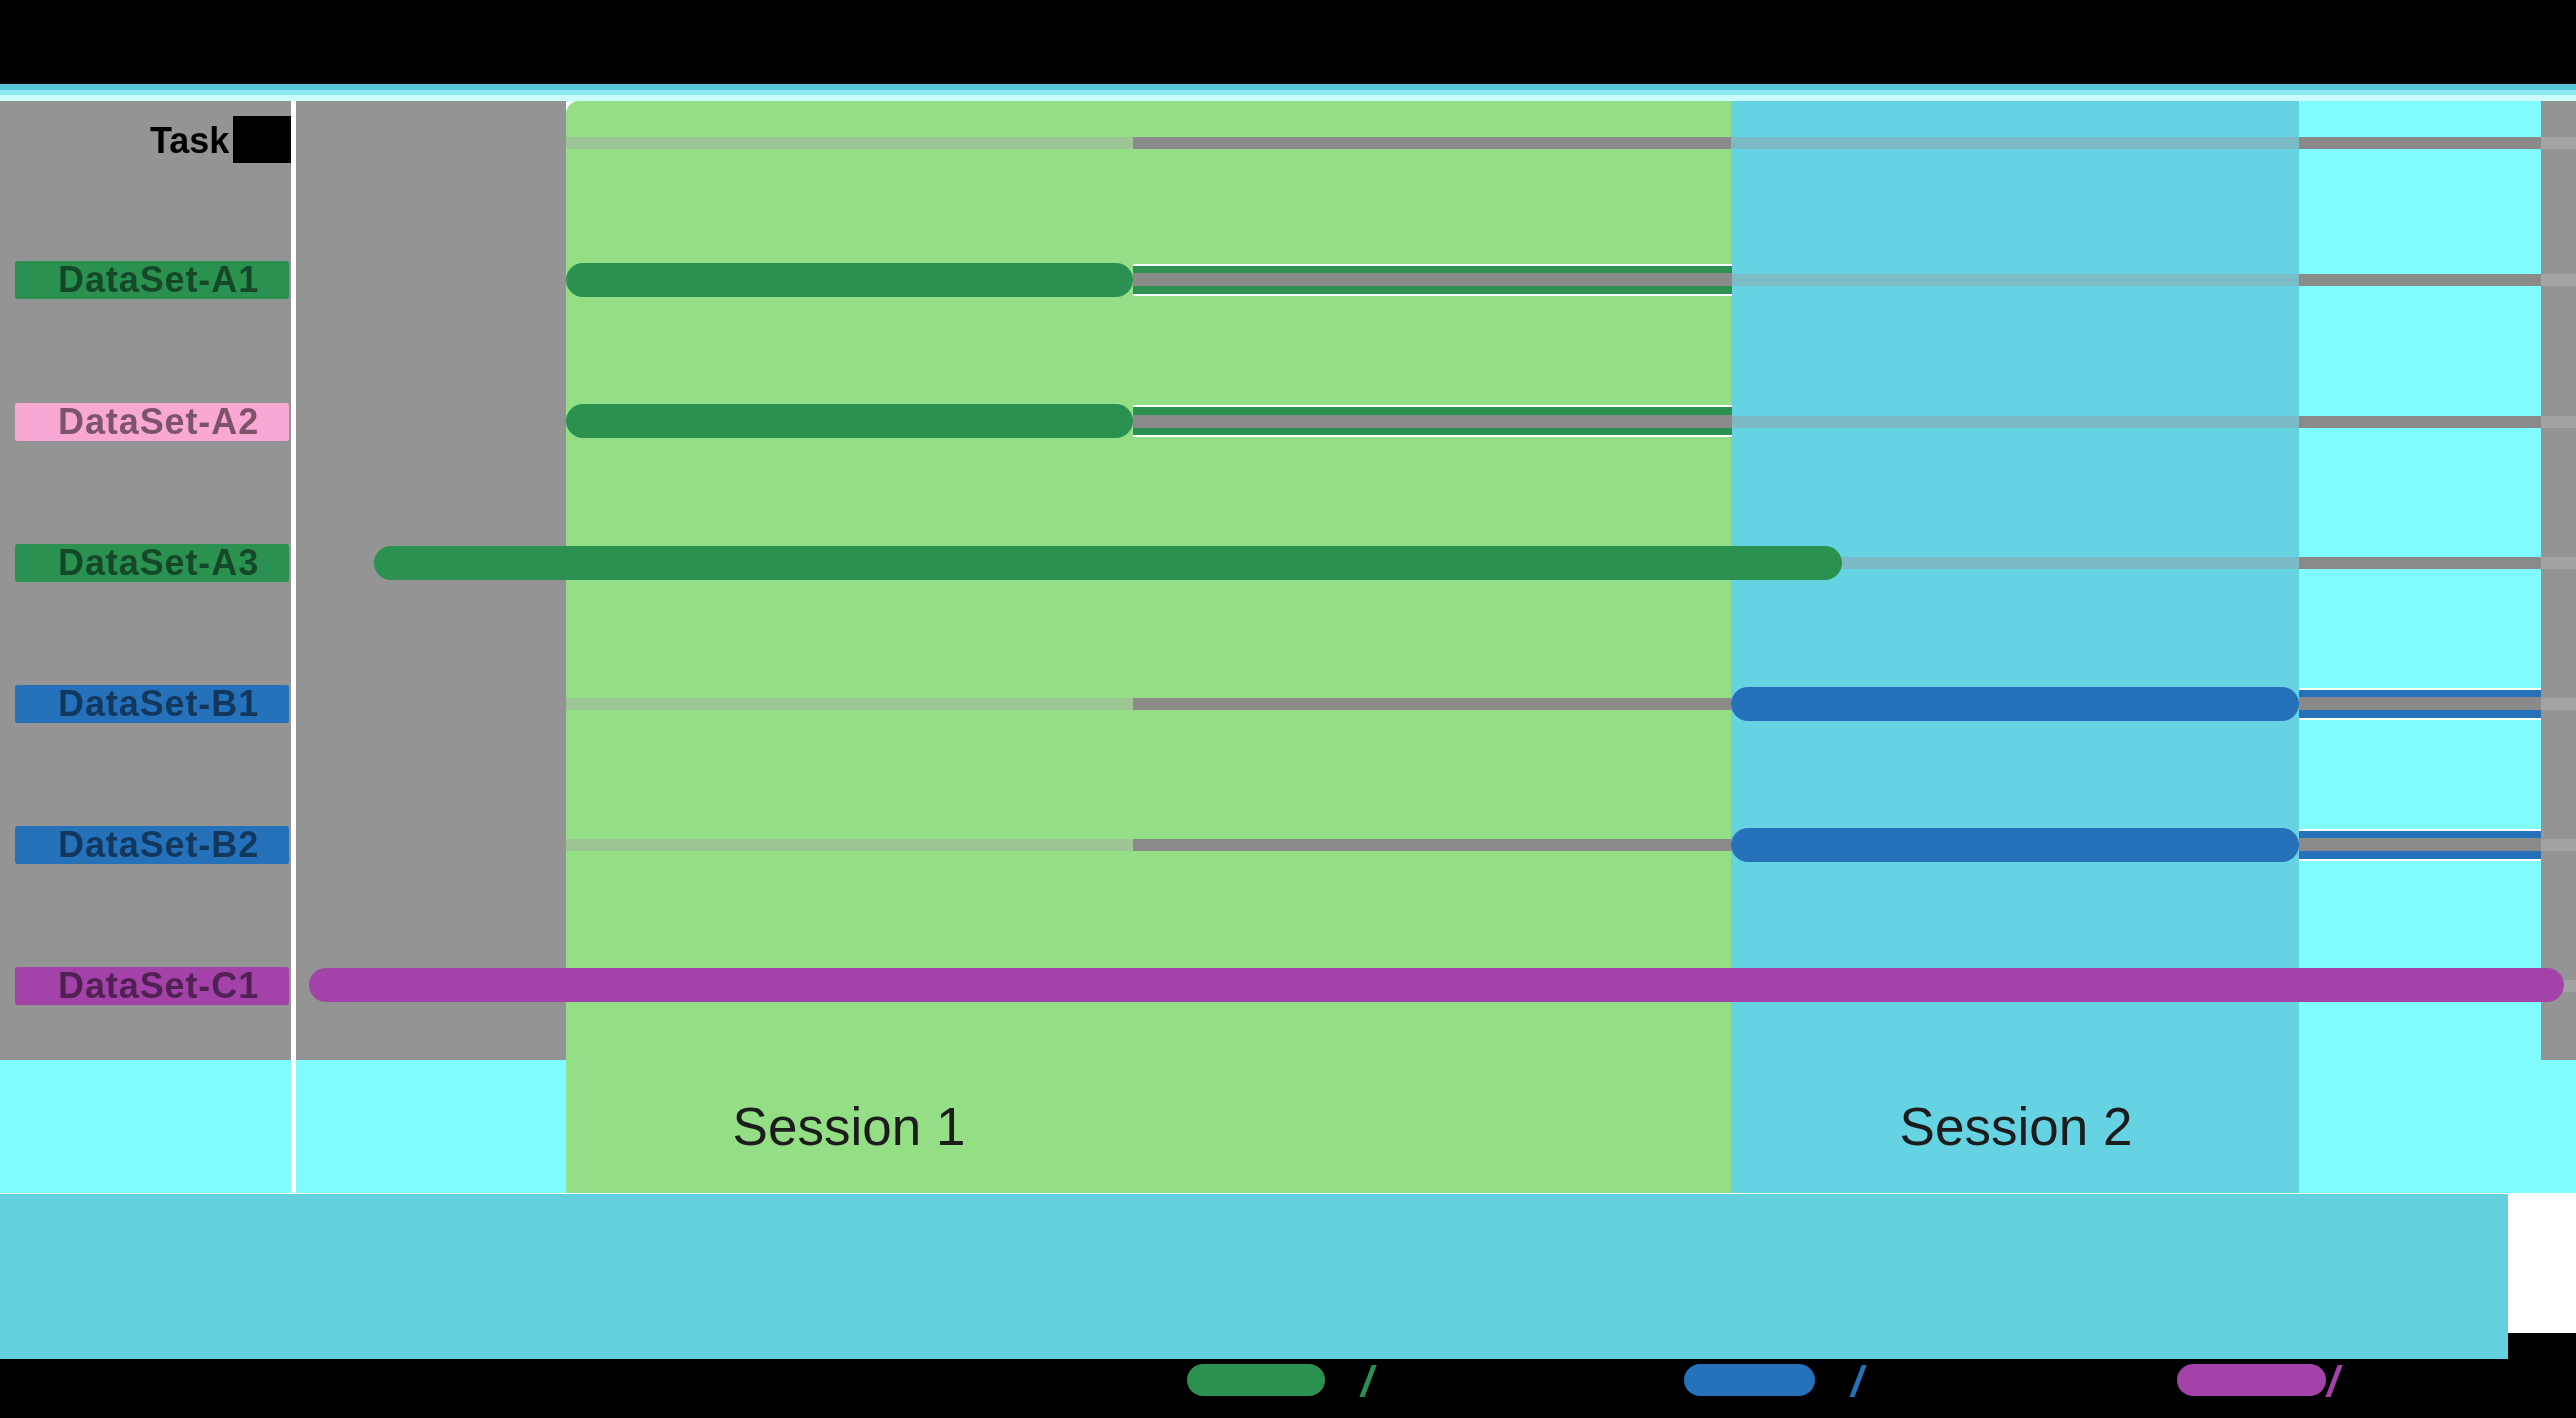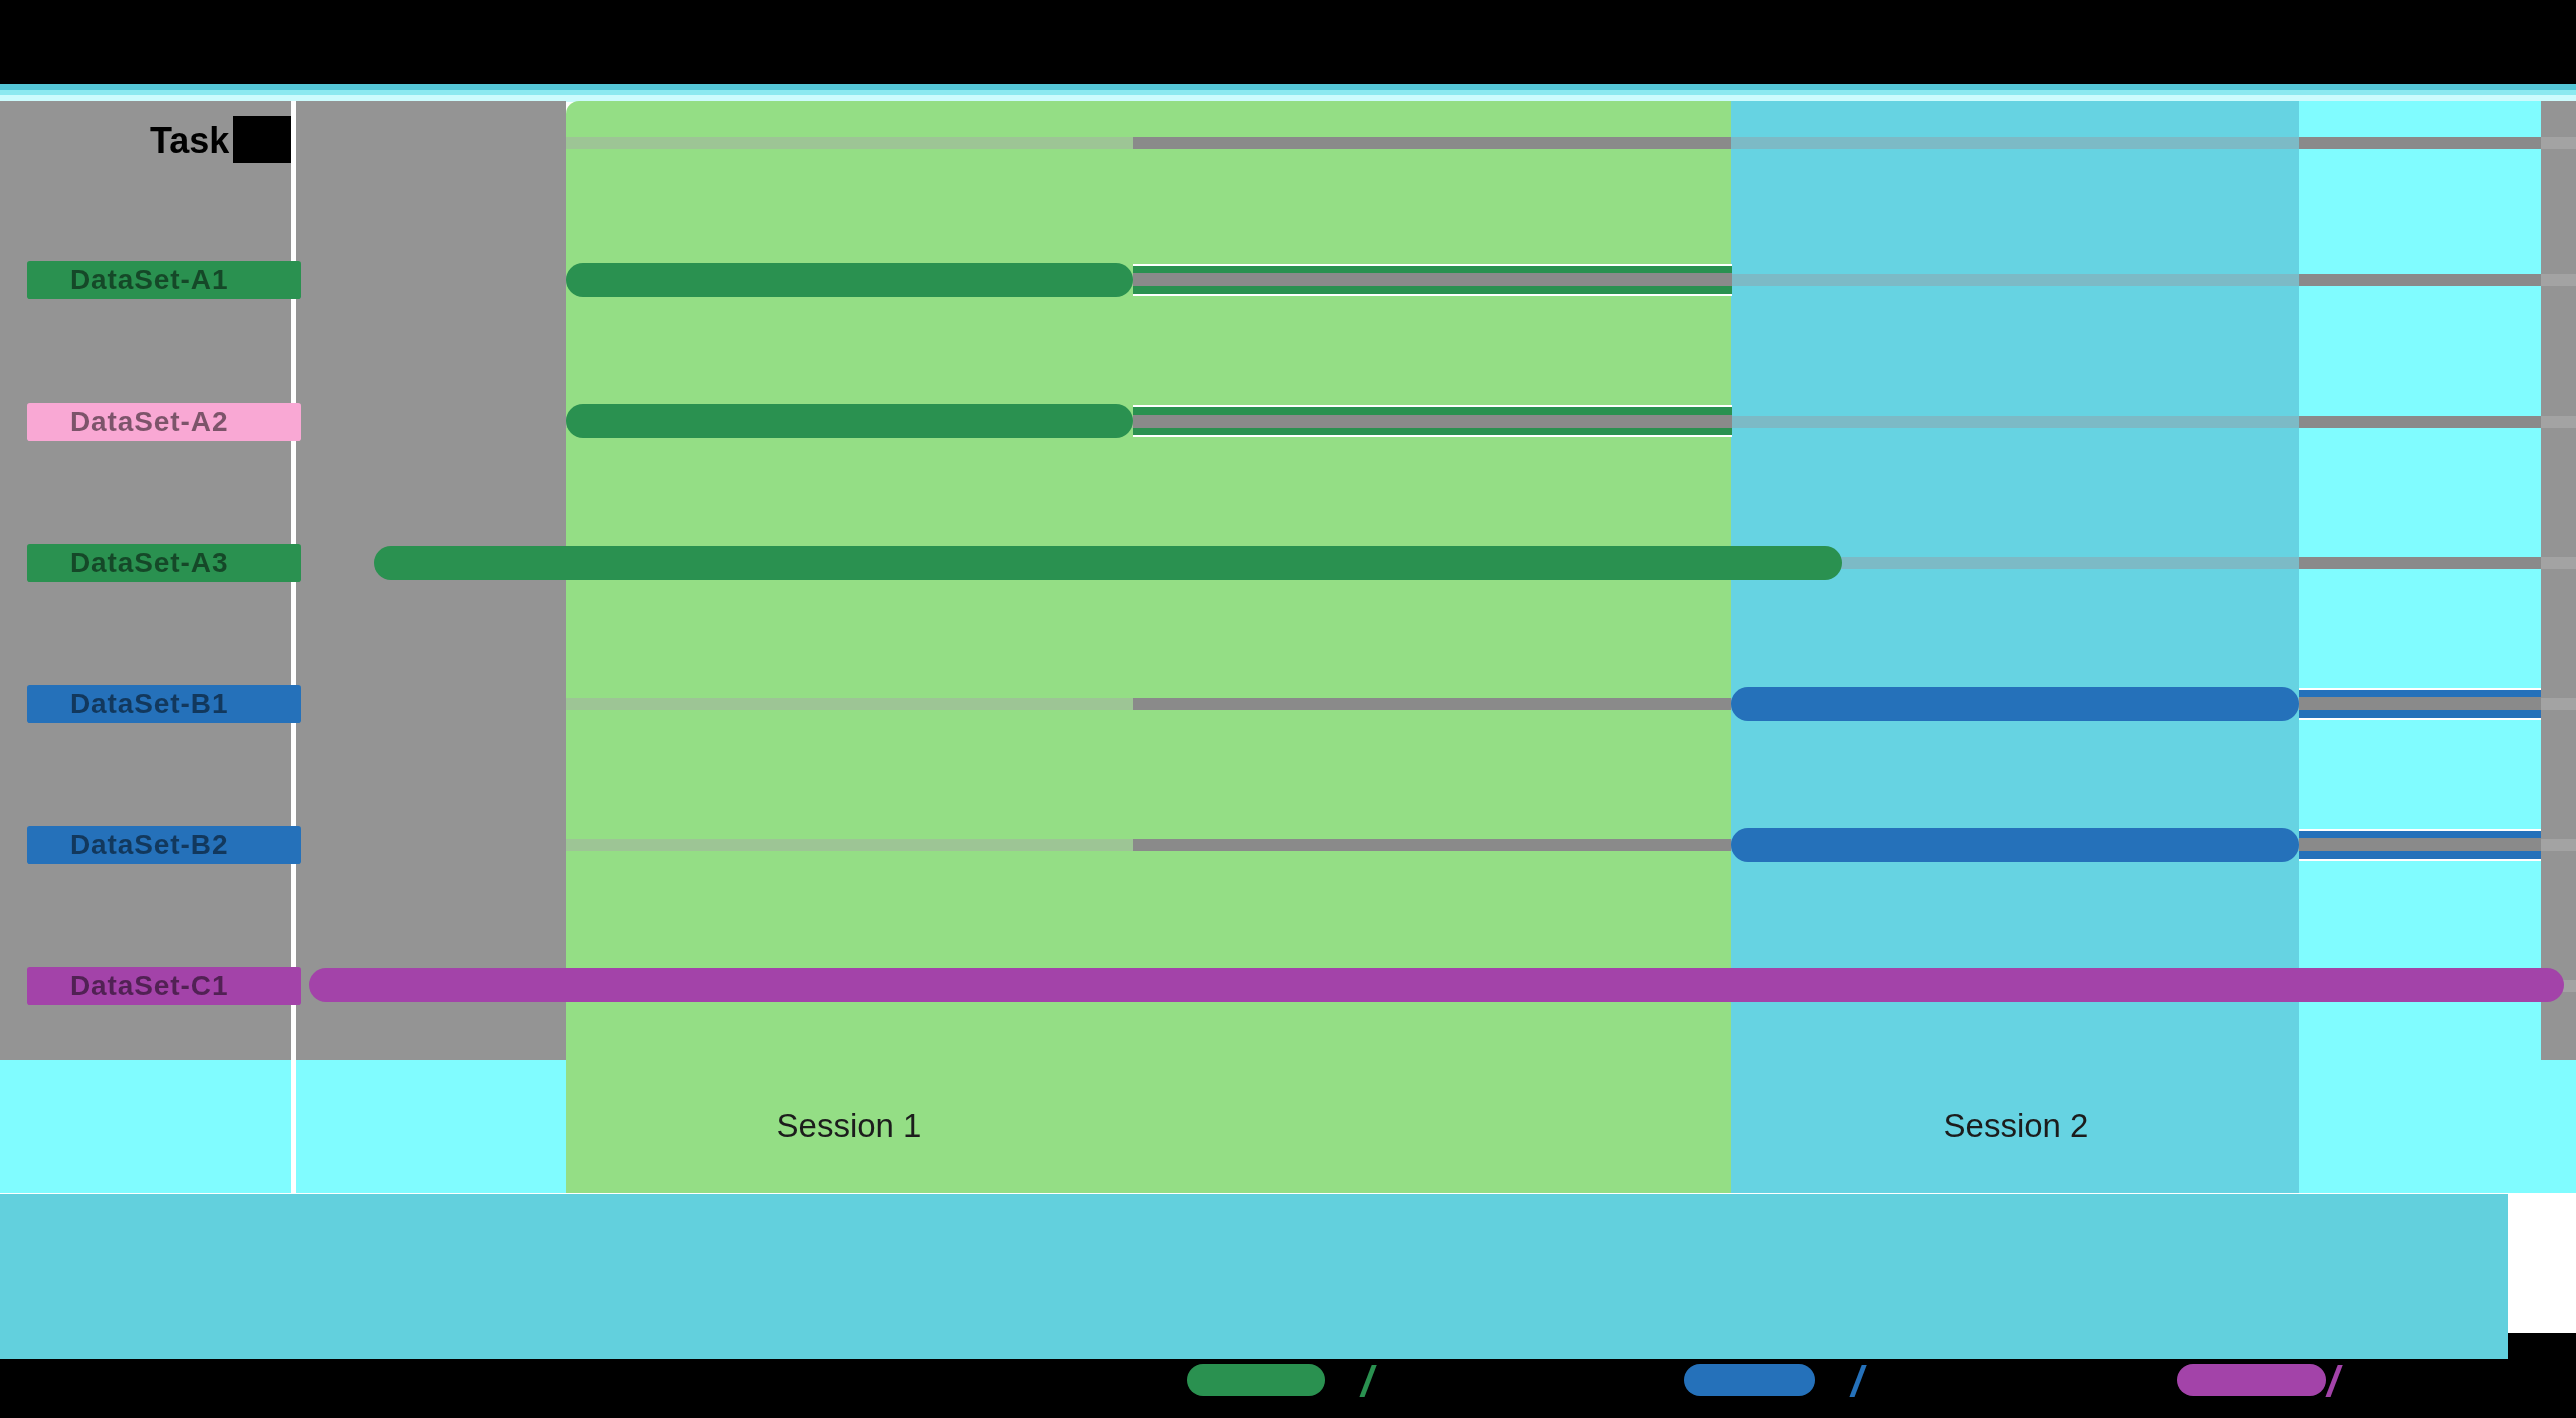--- a/index.html
+++ b/index.html
@@ -1,22 +1,22 @@
 <!DOCTYPE html>
 <html style="font-size:15px"><head>
 <meta charset="utf-8">
 <style>
   html,body{margin:0;padding:0;background:#fff;}
   #stage{position:relative;width:2576px;height:1419px;overflow:hidden;
          font-family:"Liberation Sans",sans-serif;background:#fff;}
   .abs{position:absolute;}
-  .row-label{position:absolute;left:27px;width:274px;height:38px;border-radius:2.8px;
+  .row-label{position:absolute;left:15px;width:274px;height:38px;border-radius:2.8px;
              display:flex;align-items:center;padding-left:43px;box-sizing:border-box;
-             font-size:28px;font-weight:bold;letter-spacing:0.9px;color:rgba(0,0,0,0.5);}
-  .session-label{position:absolute;transform:translate(-50%,-50%);font-size:33px;color:#1c1c1c;}
+             font-size:36px;font-weight:bold;letter-spacing:0.9px;color:rgba(0,0,0,0.5);}
+  .session-label{position:absolute;transform:translate(-50%,-50%);font-size:53px;color:#1c1c1c;}
   .legend-slash{position:absolute;font-size:43px;font-style:italic;font-weight:bold;}
 </style>
 </head>
 <body>
 
 <div id="stage">
 
   <div class="abs" style="left:0;top:0;width:2576px;height:84px;background:#000;"></div>
   <div class="abs" style="left:0;top:84px;width:2576px;height:5.6px;background:#55c6d7;"></div>
   <div class="abs" style="left:0;top:90px;width:2576px;height:4.7px;background:#8ce9f0;"></div>

